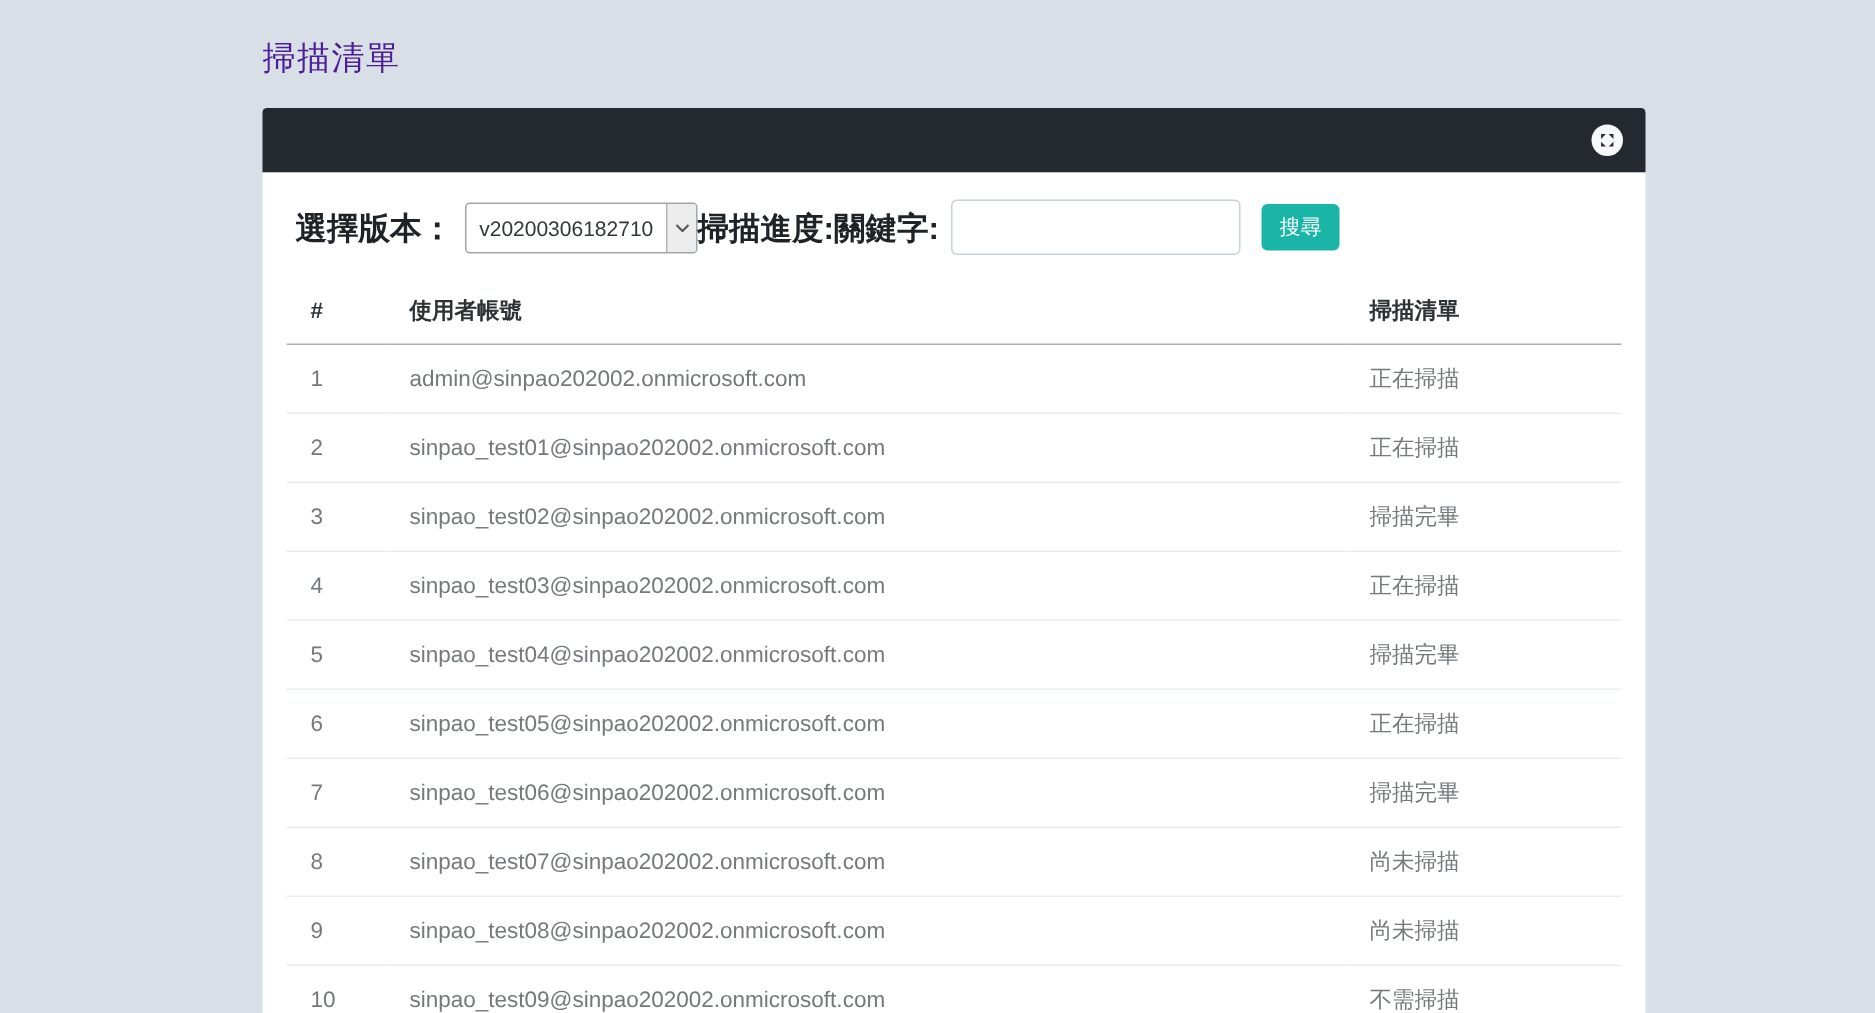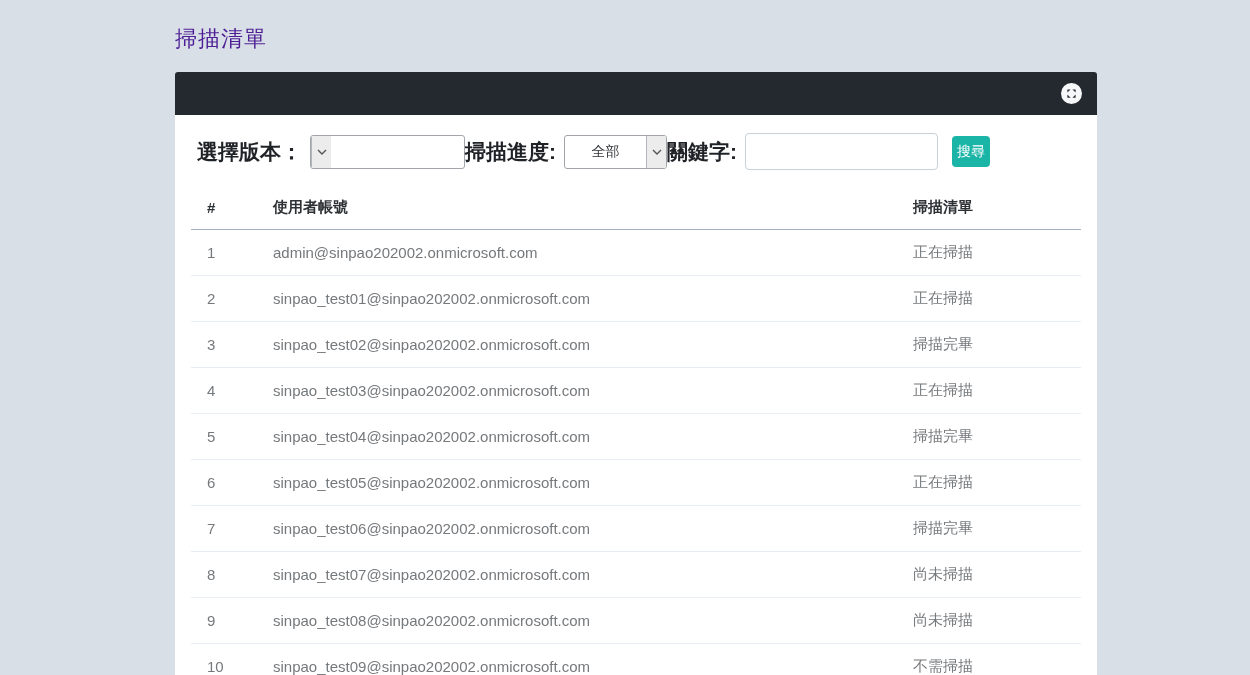--- a/index.html
+++ b/index.html
@@ -65,21 +65,21 @@
   .lbl-progress { }
   .lbl-keyword { }
   .keyword-input {
     width: 193px; height: 37px; margin-left: 8px;
     border: 1px solid #c9d0d6; border-radius: 4px;
     font-size: 14px; color: #333; padding: 0 10px;
     outline: none;
   }
   .search-btn {
     margin-left: 14px;
-    width: 38px; height: 31px;
+    width: 52px; height: 31px;
     background: #1bb5a8; color: #ffffff;
     border: none; border-radius: 4px;
     font-size: 14px; font-family: inherit;
     cursor: pointer;
     display: flex; align-items: center; justify-content: center;
   }
   
   .scan-table {
     width: 890px; margin-top: 22px;
     border-collapse: collapse; table-layout: fixed;
@@ -111,36 +111,29 @@
         <path d="M3 10V3h7L3 10z M14 3h7v7L14 3z M21 14v7h-7l7-7z M10 21H3v-7l7 7z" fill="#2a2f36"></path>
       </svg>
     </button>
   </div>
 
   <div class="card-body">
 
     <div class="filter-row">
       <span class="filter-label lbl-version">選擇版本：</span>
       <div class="select-box version-select">
+        <span class="select-value">v20200306182710</span>
         <span class="select-arrow">
           <svg width="10" height="6" viewBox="0 0 10 6">
               <polyline points="1,1 5,5 9,1" stroke="#555" stroke-width="1.4" fill="none"></polyline>
             </svg>
         </span>
       </div>
 
       <span class="filter-label lbl-progress">掃描進度:</span>
-      <div class="select-box progress-select">
-        <span class="select-value">全部</span>
-        <span class="select-arrow">
-          <svg width="10" height="6" viewBox="0 0 10 6">
-              <polyline points="1,1 5,5 9,1" stroke="#555" stroke-width="1.4" fill="none"></polyline>
-            </svg>
-        </span>
-      </div>
 
       <span class="filter-label lbl-keyword">關鍵字:</span>
       <input class="keyword-input" type="text" value="" style="">
 
       <button class="search-btn">搜尋</button>
     </div>
 
     <table class="scan-table">
       <colgroup>
           <col style="width:66px">

